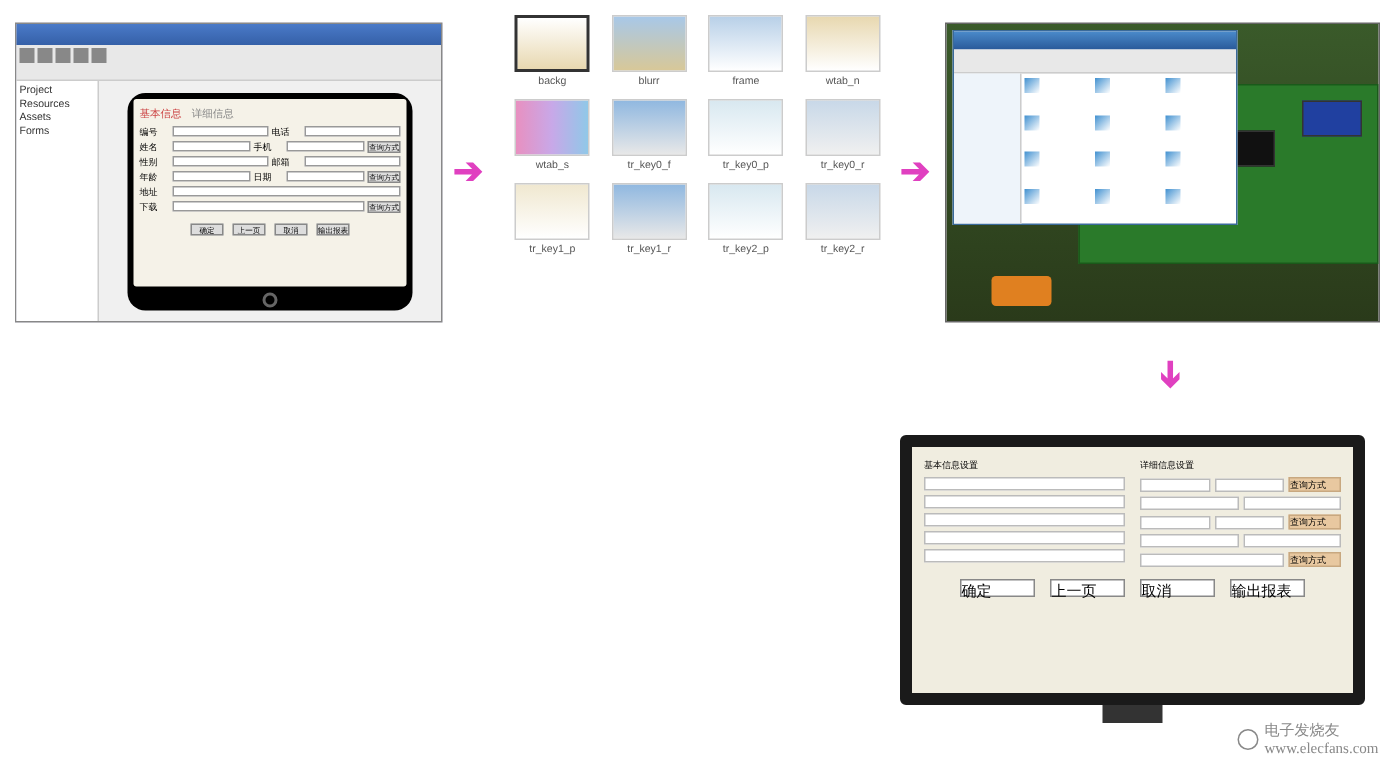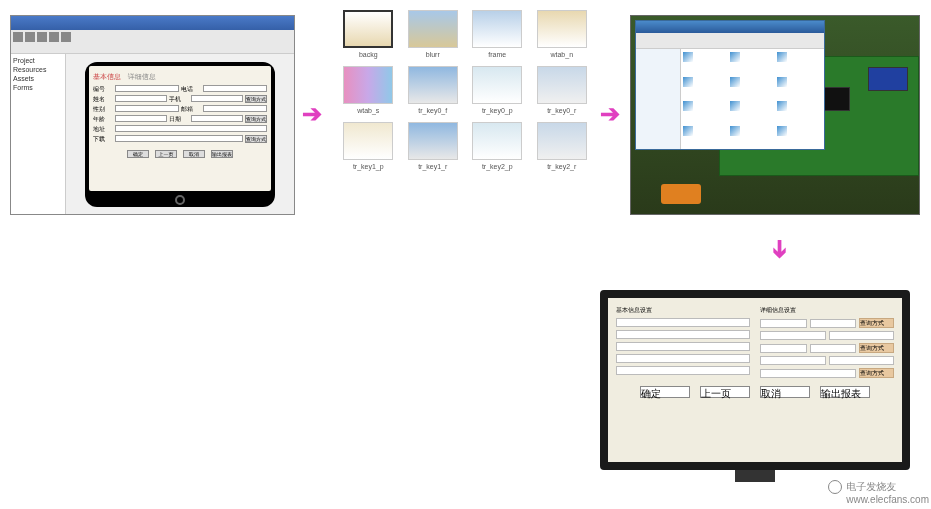--- a/index.html
+++ b/index.html
@@ -68,21 +68,21 @@
 .mon-btns .bb{width:50px;height:12px;background:#fff;border:1px solid #888;}
 .stand{width:40px;height:12px;background:#333;margin:0 auto;}
 
 
 .arrow{position:absolute;color:#e040c0;font-size:24px;font-weight:bold;}
 .a1{left:302px;top:100px;}
 .a2{left:600px;top:100px;}
 .a3{left:770px;top:235px;transform:rotate(90deg);}
 
 
-.wm{position:absolute;right:2px;bottom:4px;font-size:10px;color:#888;display:flex;align-items:flex-start;gap:4px;}
+.wm{position:absolute;right:12px;bottom:4px;font-size:10px;color:#888;display:flex;align-items:center;gap:4px;font-family:Liberation Serif, serif;}
 .wm .logo{width:14px;height:14px;border:1px solid #888;border-radius:50%;}
 </style>
 </head>
 <body>
 
 <div class="ide stage">
   <div class="ide-title"></div>
   <div class="ide-toolbar">
     <span class="ico"></span>
     <span class="ico"></span>

